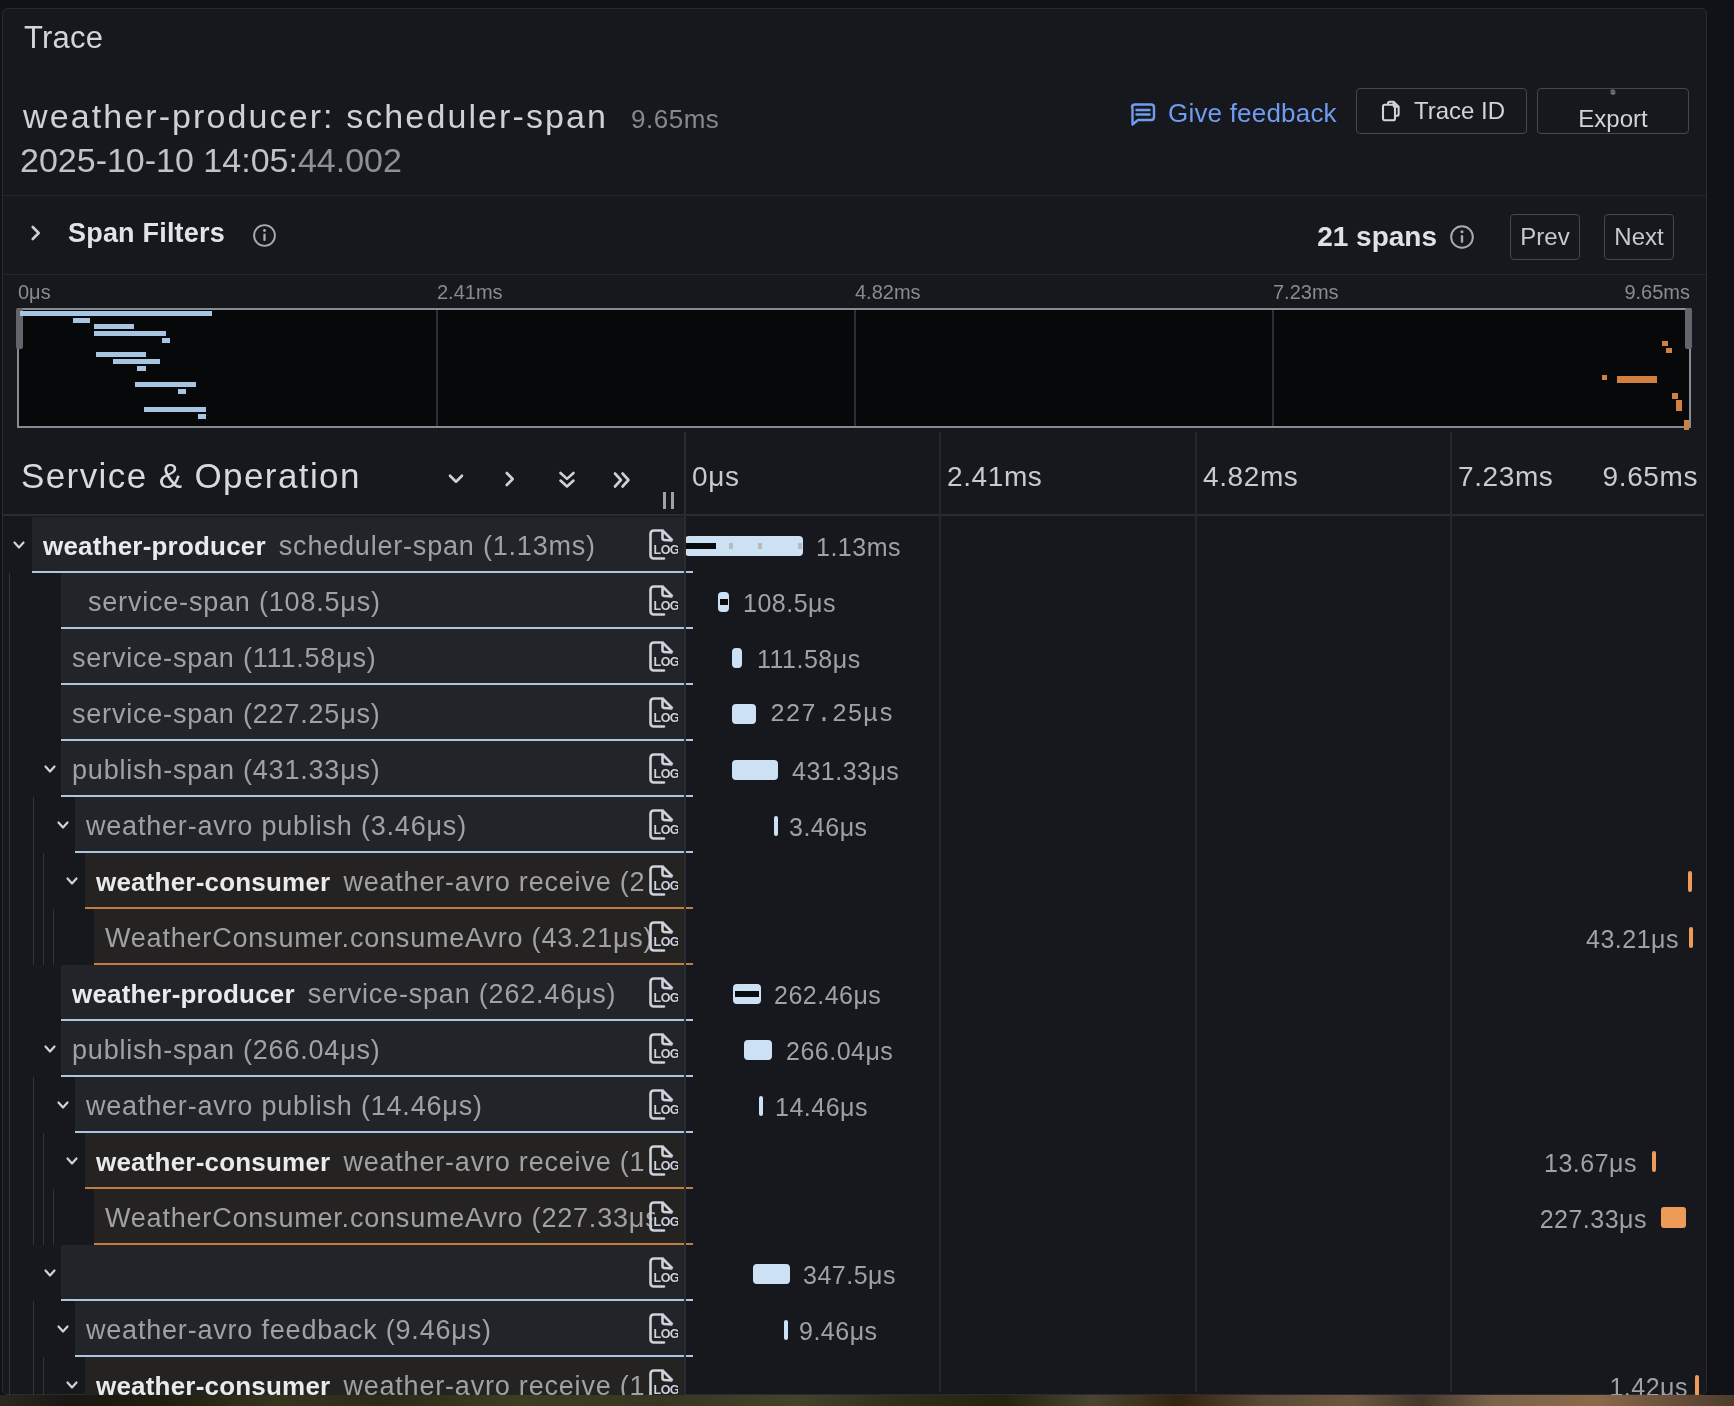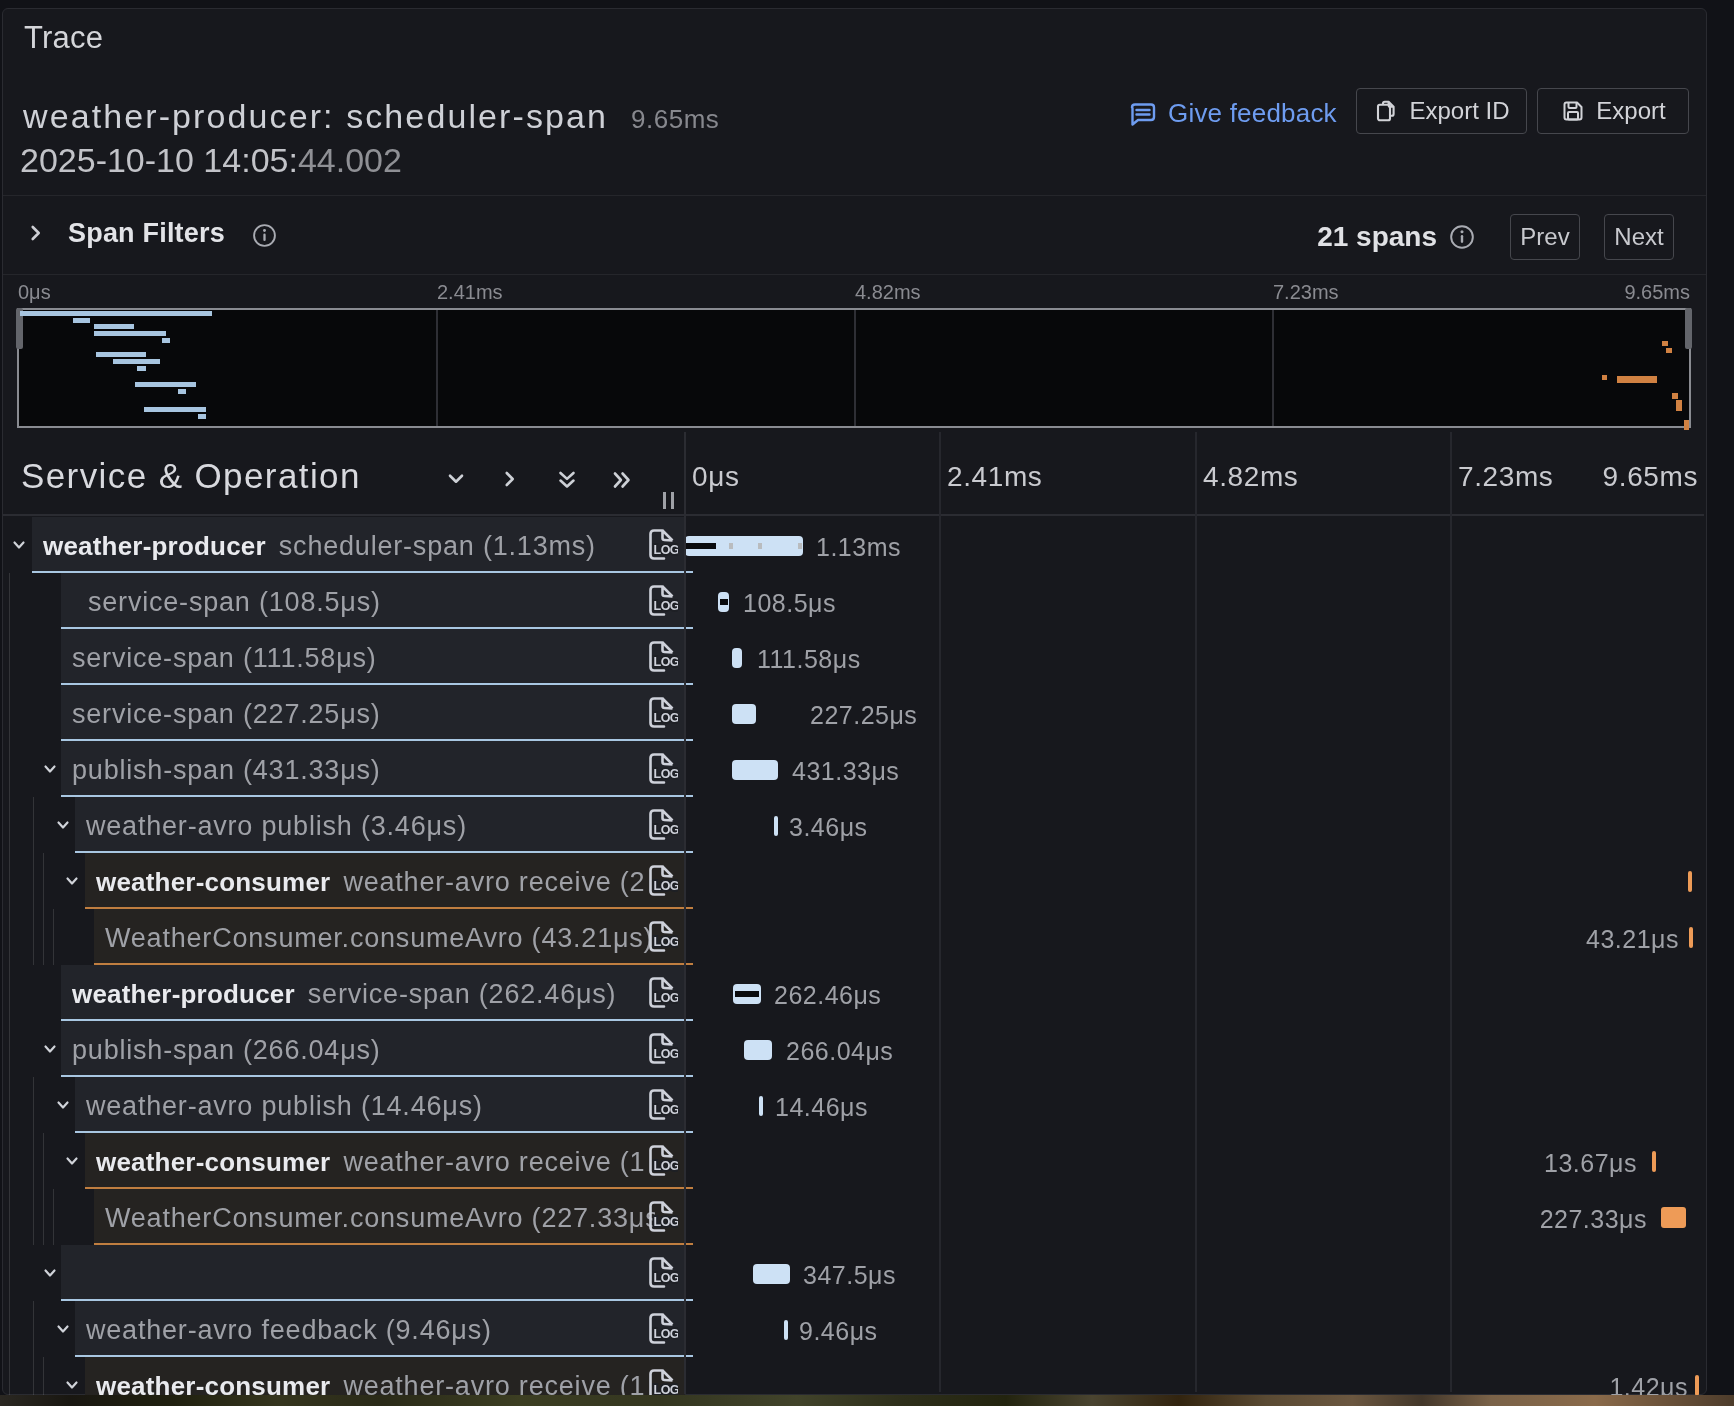--- a/index.html
+++ b/index.html
@@ -34,23 +34,23 @@
       <path d="M4 8.5 Q4 5.5 7 5.5 H23 Q26 5.5 26 8.5 V18 Q26 21 23 21 H10 L4.5 25.5 V9 Z" stroke="#6e9cf0" stroke-width="2.4" fill="none" stroke-linejoin="round"></path>
       <path d="M8.5 11 H21.5 M8.5 15.5 H21.5" stroke="#6e9cf0" stroke-width="2.4" fill="none" stroke-linecap="round"></path>
     </svg>
   </div>
 <div class="abs" style="left:1168px;top:98px;font-size:26px;color:#6e9cf0;letter-spacing:0.2px;">Give feedback</div>
 <div class="btn" style="left:1356px;top:88px;width:171px;height:46px;">
     <svg width="26" height="26" viewBox="0 0 26 26" style="display:block">
       <path d="M10 6.8 V5.6 Q10 3.8 11.8 3.8 H15.6 L20.6 8.8 V16 Q20.6 17.8 18.8 17.8 H17 M15.6 3.8 V7.3 Q15.6 8.8 17.1 8.8 H20.6" stroke="#d2d3d8" stroke-width="2.1" fill="none" stroke-linejoin="round"></path>
       <rect x="5" y="6.8" width="12" height="15.4" rx="1.8" stroke="#d2d3d8" stroke-width="2.1" fill="none"></rect>
     </svg>
-    <span>Export ID</span>
-  </div>
-<div class="btn" style="left:1537px;top:88px;width:152px;height:46px;">
+    <span>Trace ID</span>
+  </div>
+<div class="btn" style="left:1537px;top:88px;width:152px;height:46px;flex-direction:column;">
     <svg width="26" height="26" viewBox="0 0 26 26" style="display:block">
       <path d="M4.5 6.5 Q4.5 4.5 6.5 4.5 H17 L21.5 9 V19.5 Q21.5 21.5 19.5 21.5 H6.5 Q4.5 21.5 4.5 19.5 Z" stroke="#d2d3d8" stroke-width="2" fill="none" stroke-linejoin="round"></path>
       <path d="M8.5 4.5 V9 Q8.5 10 9.5 10 H15.5 Q16.5 10 16.5 9 V4.5" stroke="#d2d3d8" stroke-width="2" fill="none"></path>
       <rect x="8" y="14" width="10" height="7.5" rx="1" stroke="#d2d3d8" stroke-width="2" fill="none"></rect>
     </svg>
     <span>Export</span>
   </div>
 <div class="divline" style="left:3px;top:195px;"></div>
 <div class="divline" style="left:3px;top:274px;"></div>
 <div class="abs" style="left:24px;top:221px;">
@@ -198,21 +198,21 @@
     <div class="guide" style="left:6px;"></div>
     <div class="rowtext" style="left:69px;width:583px;">service-span (227.25μs)</div>
     <div style="position:absolute;will-change:transform;left:641px;top:10px;">
       <svg width="34" height="36" viewBox="0 0 34 36" style="display:block">
         <path d="M18.5 3.5 H10 Q6.5 3.5 6.5 7 V28 Q6.5 31.5 10 31.5 H20" stroke="#ced1da" stroke-width="2.6" fill="none" stroke-linecap="round"></path>
         <path d="M18.5 3.5 L28.5 13.5 M18.5 3.5 V11 Q18.5 13 20.5 13 L28.5 13.5" stroke="#ced1da" stroke-width="2.6" fill="none" stroke-linejoin="round"></path>
         <text x="9.5" y="26.5" font-family="'Liberation Sans',sans-serif" font-size="12.5" font-weight="800" letter-spacing="-0.5" fill="#ced1da" stroke="#1e2025" stroke-width="4" paint-order="stroke">LOG</text>
       </svg>
     </div>
     <div class="bar" style="left:729px;width:24px;"></div>
-    <div class="dur" style="left:807px;">227.25μs</div>
+    <div class="dur" style="left:767px;font-family:Liberation Mono, monospace;">227.25μs</div>
   </div>
 <div class="row" style="left:3px;top:741px;">
     <div class="rowbg" style="left:58px;width:624px;background:#22242a;border-bottom:2px solid #a9c7e2;"></div>
     <div style="position:absolute;left:682px;top:54px;width:8px;height:2px;background:#a9c7e2;"></div>
     <div class="guide" style="left:6px;"></div>
     <div style="position:absolute;left:39px;top:20px;">
       <svg width="16" height="16" viewBox="0 0 16 16" style="display:block">
         <path d="M3.5 5.5 L8 10.5 L12.5 5.5" stroke="#d0d3d9" stroke-width="2.2" fill="none" stroke-linecap="round" stroke-linejoin="round"></path>
       </svg>
     </div>

